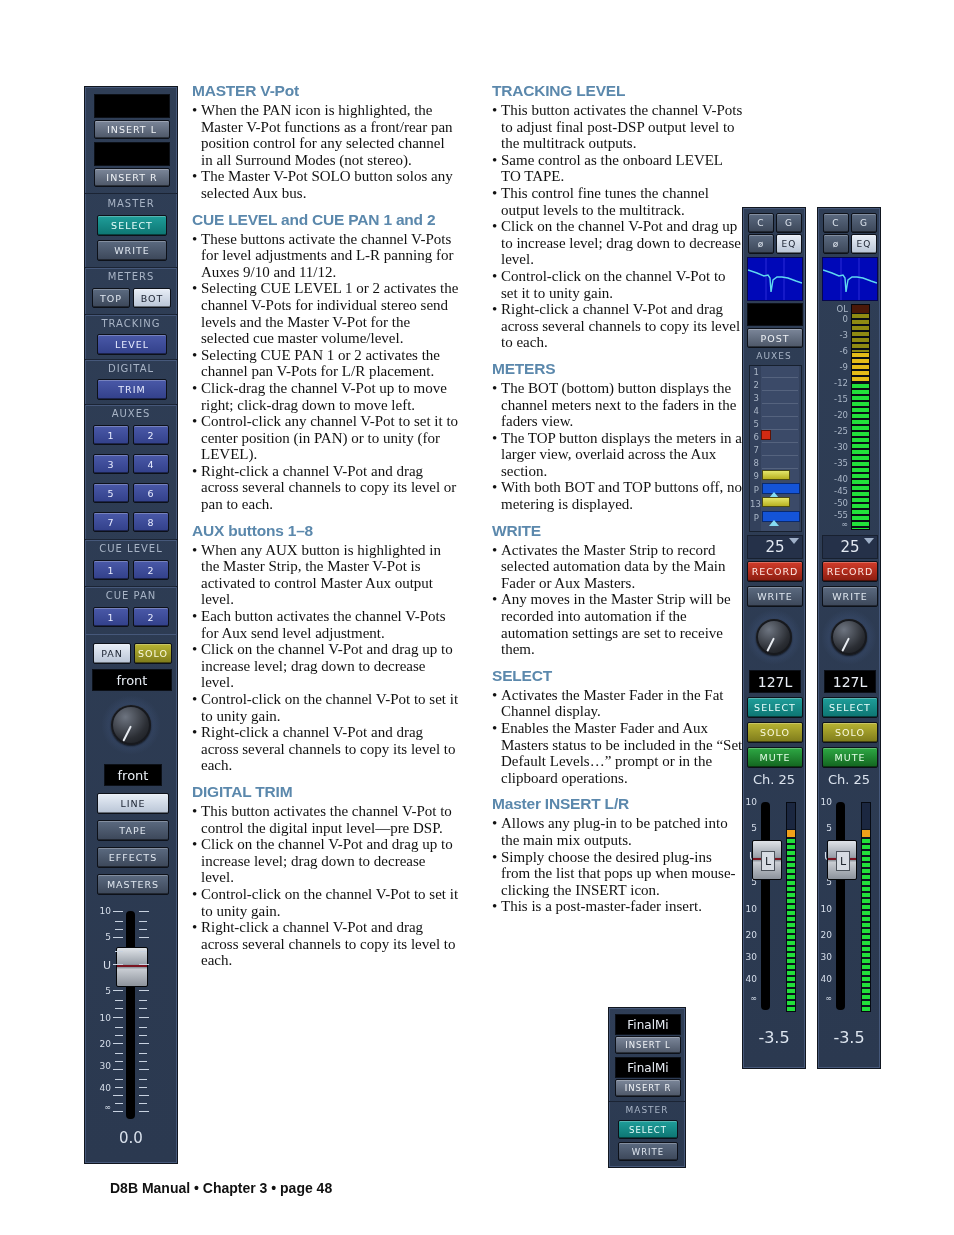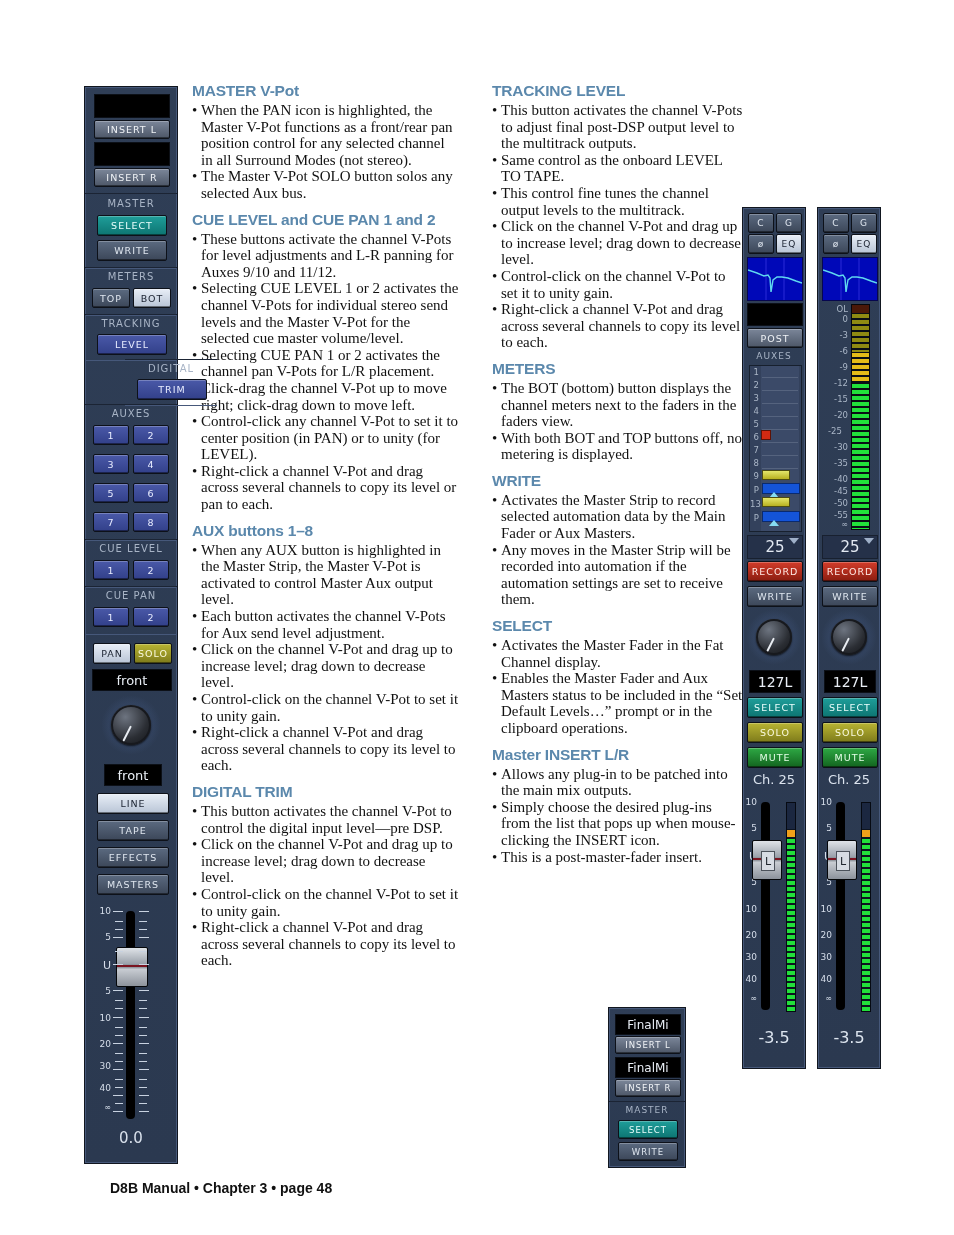--- a/index.html
+++ b/index.html
@@ -164,20 +164,21 @@
         <li>This control fine tunes the channel output levels to the multitrack.</li>
         <li>Click on the channel V-Pot and drag up to increase level; drag down to decrease level.</li>
         <li>Control-click on the channel V-Pot to set it to unity gain.</li>
         <li>Right-click a channel V-Pot and drag across several channels to copy its level to each.</li>
       </ul>
     </div>
     <div>
       <h2 class="sec">METERS</h2>
       <ul class="bl">
         <li>The BOT (bottom) button displays the channel meters next to the faders in the faders view.</li>
+        <li>The TOP button displays the meters in a larger view, overlaid across the Aux section.</li>
         <li>With both BOT and TOP buttons off, no metering is displayed.</li>
       </ul>
     </div>
     <div>
       <h2 class="sec">WRITE</h2>
       <ul class="bl">
         <li>Activates the Master Strip to record selected automation data by the Main Fader or Aux Masters.</li>
         <li>Any moves in the Master Strip will be recorded into automation if the automation settings are set to receive them.</li>
       </ul>
     </div>
@@ -215,21 +216,21 @@
       <div class="lbl" style="margin-top:3px;">METERS</div>
       <div class="btn" style="position:absolute;left:7px;top:20px;width:36px;height:18px;">TOP</div>
       <div class="btn lit" style="position:absolute;left:48px;top:20px;width:36px;height:18px;">BOT</div>
     </div>
 
     <div class="grp" style="position:absolute;left:0;top:227px;width:100%;height:45px;">
       <div class="lbl" style="margin-top:3px;">TRACKING</div>
       <div class="btn blue" style="position:absolute;left:12px;top:19px;width:68px;height:19px;">LEVEL</div>
     </div>
 
-    <div class="grp" style="position:absolute;left:0;top:272px;width:100%;height:45px;margin-left:40px;">
+    <div class="grp" style="position:absolute;left:0;top:272px;width:100%;height:45px;">
       <div class="lbl" style="margin-top:3px;">DIGITAL</div>
       <div class="btn blue" style="position:absolute;left:12px;top:19px;width:68px;height:19px;">TRIM</div>
     </div>
 
     <div class="grp" style="position:absolute;left:0;top:317px;width:100%;height:135px;">
       <div class="lbl" style="margin-top:3px;">AUXES</div>
       <div class="btn blue" style="position:absolute;left:8px;top:20px;width:34px;height:18px;">1</div>
       <div class="btn blue" style="position:absolute;left:48px;top:20px;width:34px;height:18px;">2</div>
       <div class="btn blue" style="position:absolute;left:8px;top:49px;width:34px;height:18px;">3</div>
       <div class="btn blue" style="position:absolute;left:48px;top:49px;width:34px;height:18px;">4</div>
@@ -475,21 +476,21 @@
 
     <div style="position:absolute;left:4px;top:96px;width:54px;height:226px;">
       <div class="scalelab" style="left:0;top:0px;width:26px;">OL</div>
       <div class="scalelab" style="left:0;top:10px;width:26px;">0</div>
       <div class="scalelab" style="left:0;top:26px;width:26px;">-3</div>
       <div class="scalelab" style="left:0;top:42px;width:26px;">-6</div>
       <div class="scalelab" style="left:0;top:58px;width:26px;">-9</div>
       <div class="scalelab" style="left:0;top:74px;width:26px;">-12</div>
       <div class="scalelab" style="left:0;top:90px;width:26px;">-15</div>
       <div class="scalelab" style="left:0;top:106px;width:26px;">-20</div>
-      <div class="scalelab" style="left:0;top:122px;width:26px;text-align:center;">-25</div>
+      <div class="scalelab" style="left:0;top:122px;width:26px;">-25</div>
       <div class="scalelab" style="left:0;top:138px;width:26px;">-30</div>
       <div class="scalelab" style="left:0;top:154px;width:26px;">-35</div>
       <div class="scalelab" style="left:0;top:170px;width:26px;">-40</div>
       <div class="scalelab" style="left:0;top:182px;width:26px;">-45</div>
       <div class="scalelab" style="left:0;top:194px;width:26px;">-50</div>
       <div class="scalelab" style="left:0;top:206px;width:26px;">-55</div>
       <div class="scalelab" style="left:0;top:216px;width:26px;font-size:8px;">∞</div>
 
       <div style="position:absolute;left:29px;top:0;width:17px;height:224px;background:#0a0e16;border:1px solid #05070c;">
         <div style="position:absolute;left:0;right:0;top:0;height:8px;background:#4a1808;"></div>

